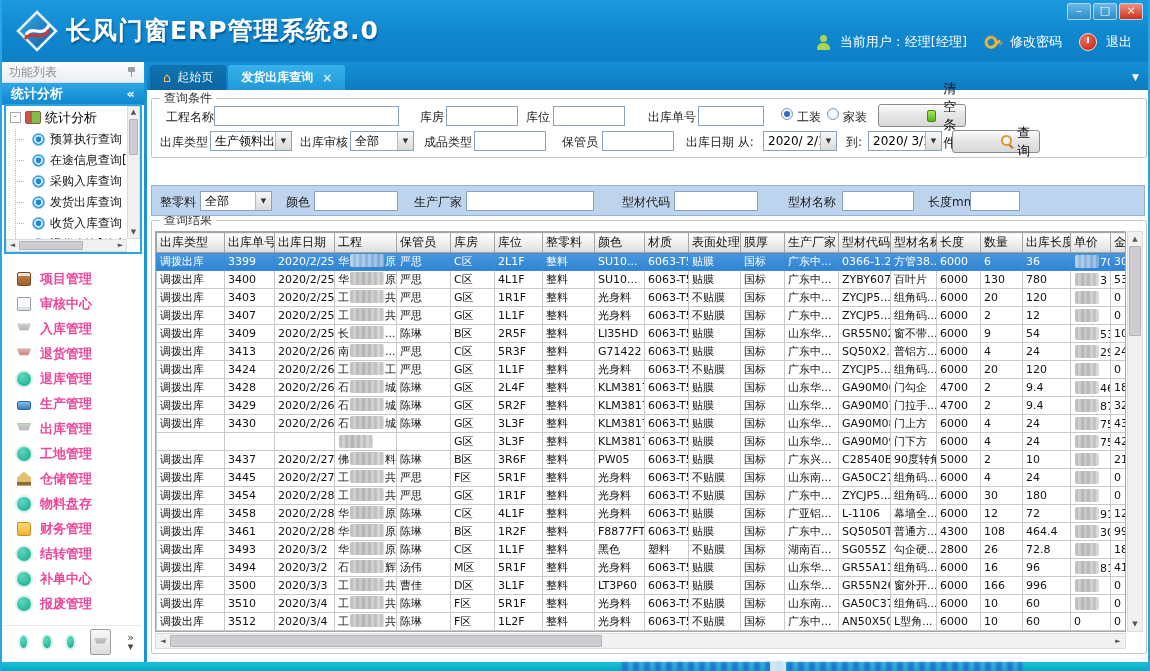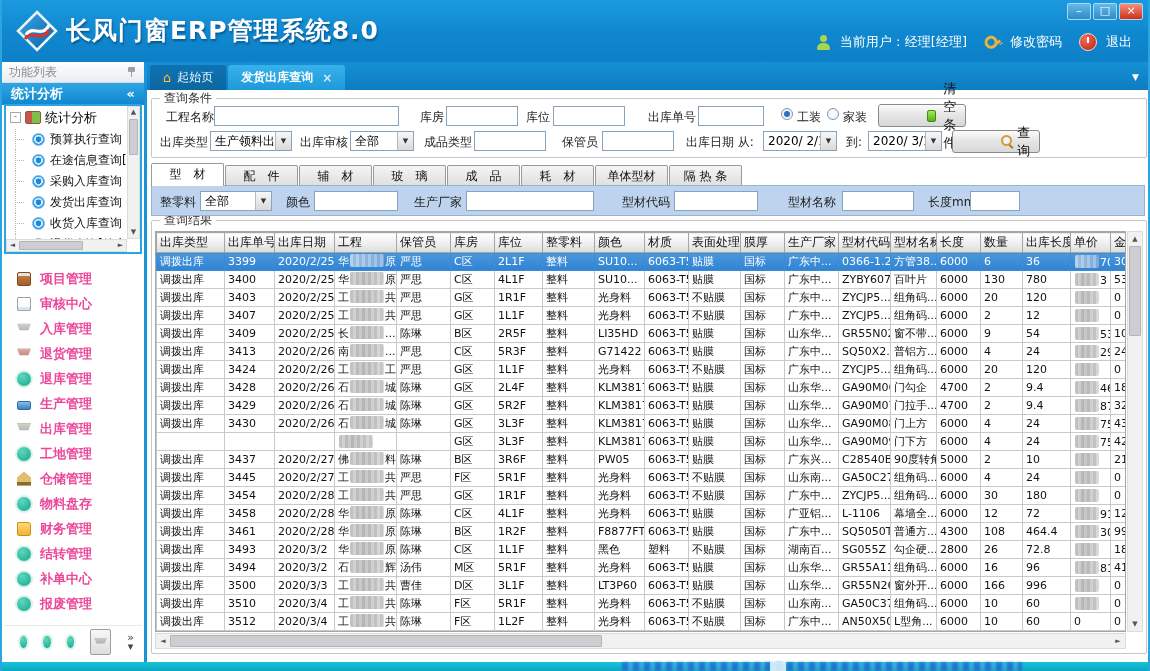--- a/index.html
+++ b/index.html
@@ -334,30 +334,20 @@
         <div class="combo" style="left:716px;top:32px;width:74px;z-index:3;">
           <span>2020/ 3/16</span>
           <span class="arrow">▼</span>
         </div>
         <div class="btn" style="left:800px;top:31px;width:88px;">
           <span class="mag-icon"></span>
           <span>查 询</span>
         </div>
       </div>
 
-      <div class="mtabs">
-          <div class="mtab active">型　材</div>
-          <div class="mtab">配　件</div>
-          <div class="mtab">辅　材</div>
-          <div class="mtab">玻　璃</div>
-          <div class="mtab">成　品</div>
-          <div class="mtab">耗　材</div>
-          <div class="mtab">单体型材</div>
-          <div class="mtab">隔 热 条</div>
-        </div>
 
       <div class="filter-panel">
         <span class="fl" style="left:8px;top:8px;">整零料</span>
         <div class="combo" style="left:48px;top:5px;width:72px;">
           <span>全部</span>
           <span class="arrow">▼</span>
         </div>
         <span class="fl" style="left:134px;top:8px;">颜色</span>
         <input class="fi" style="left: 162px; top: 5px; width: 84px;" value="">
         <span class="fl" style="left:262px;top:8px;">生产厂家</span>

